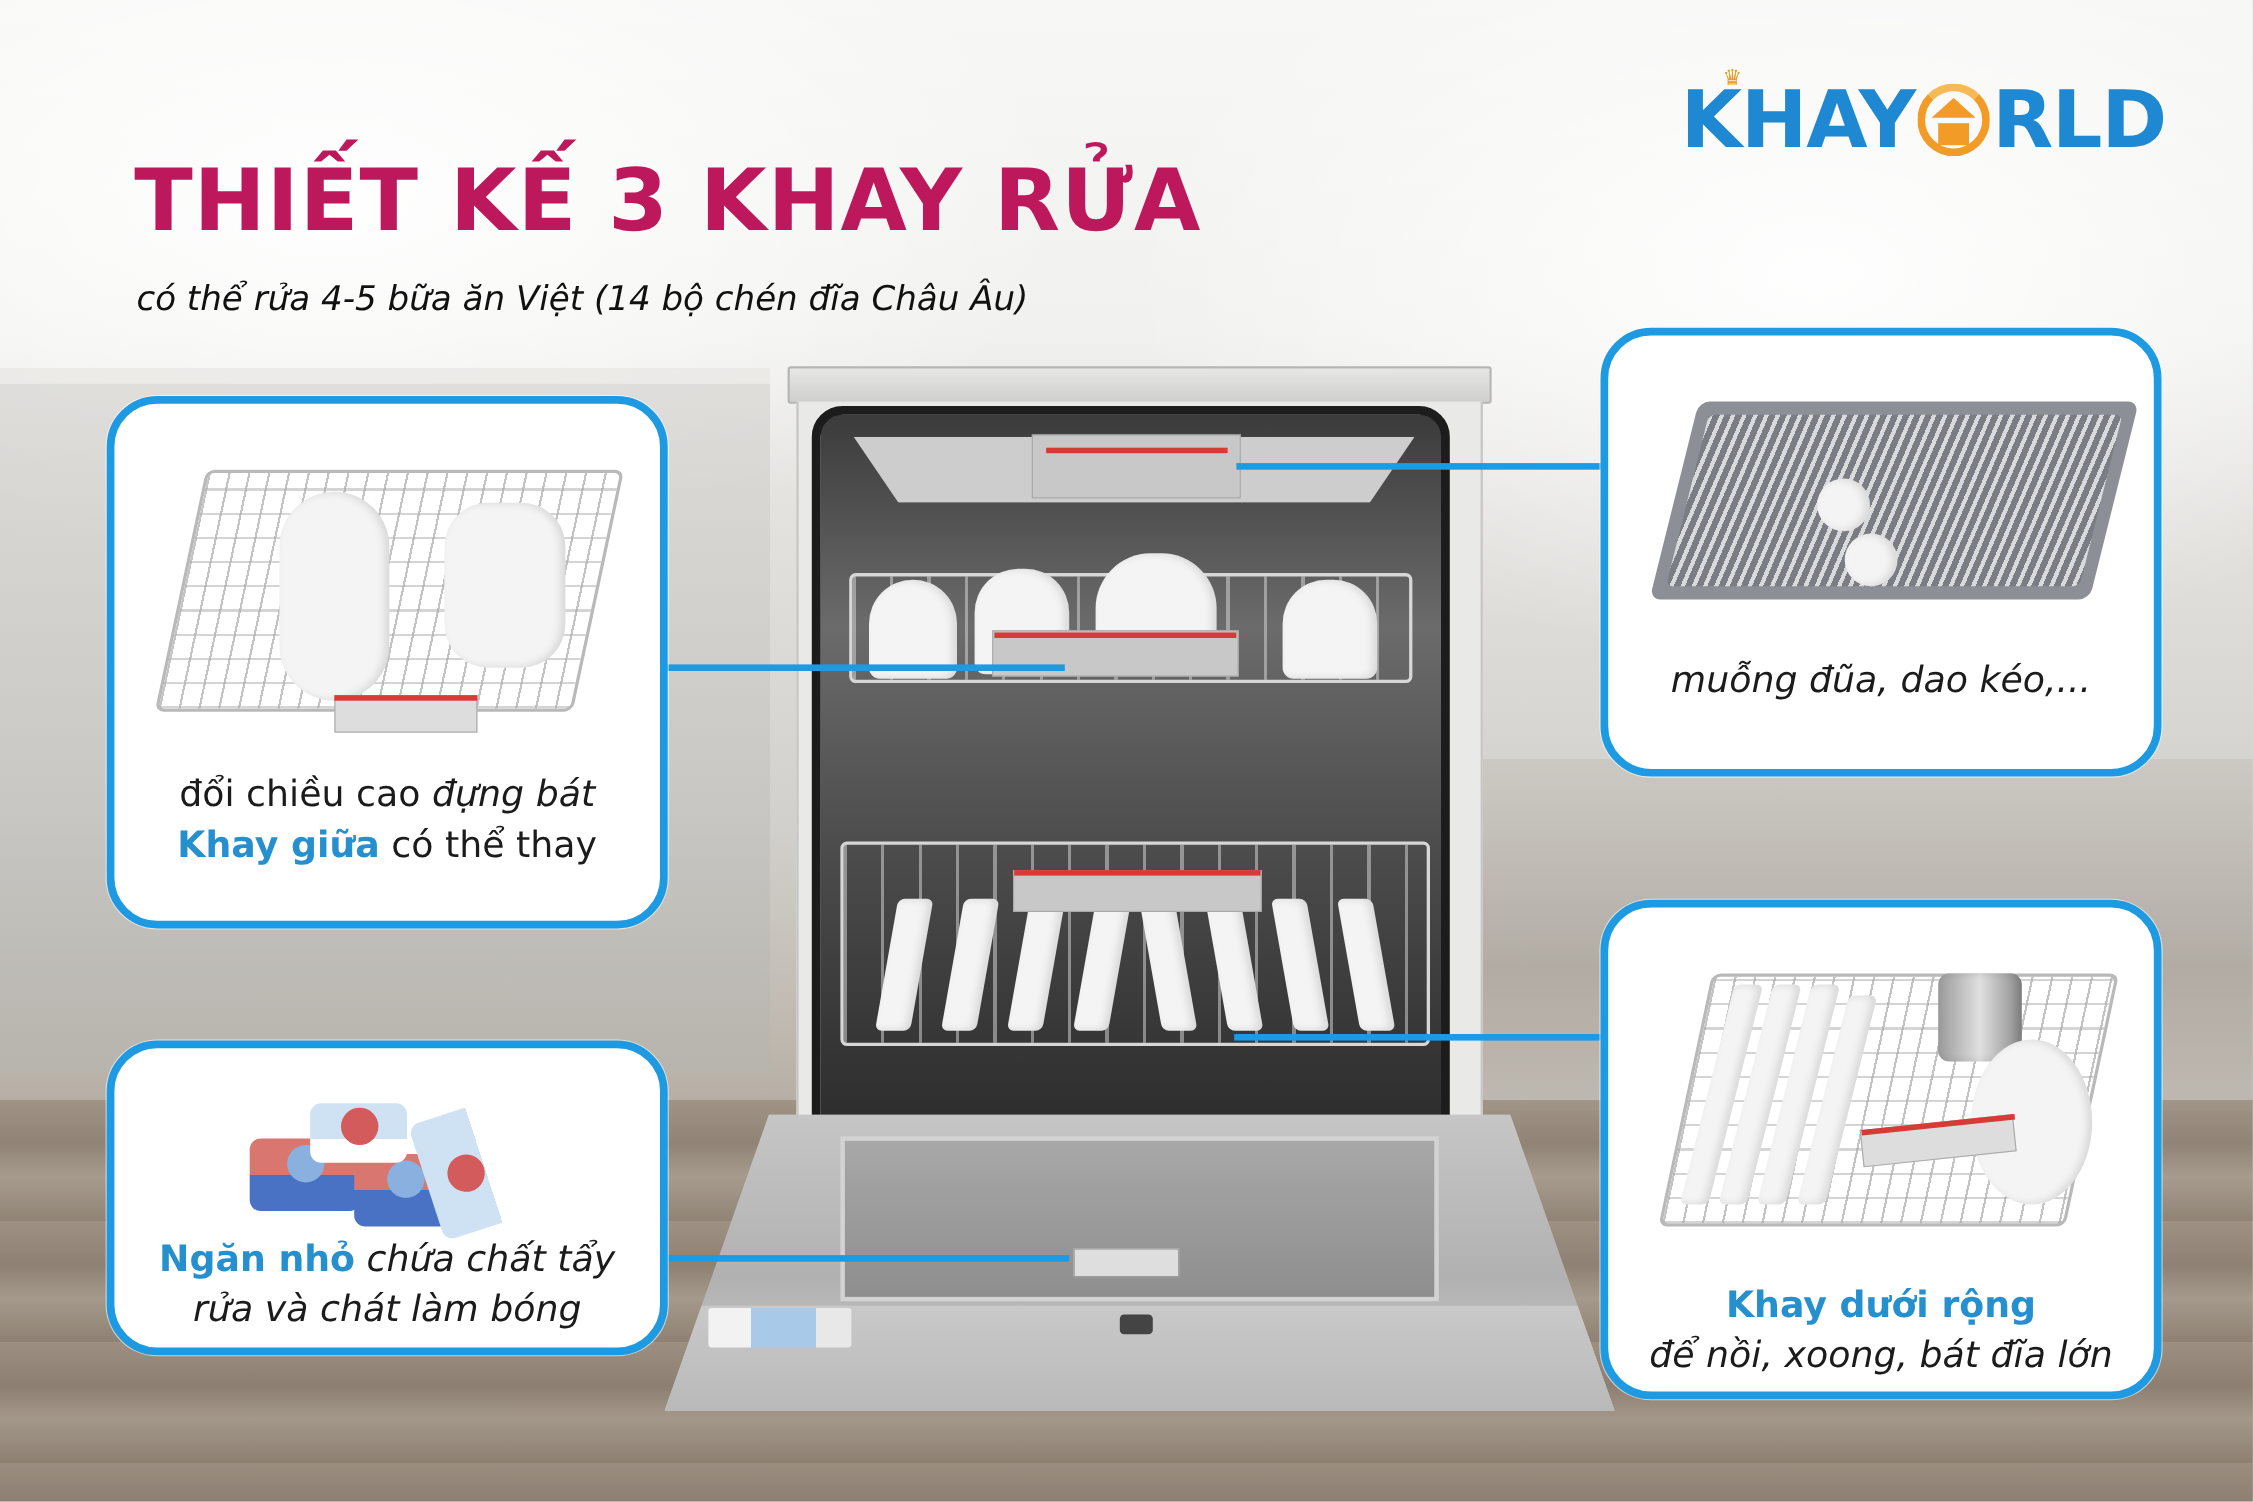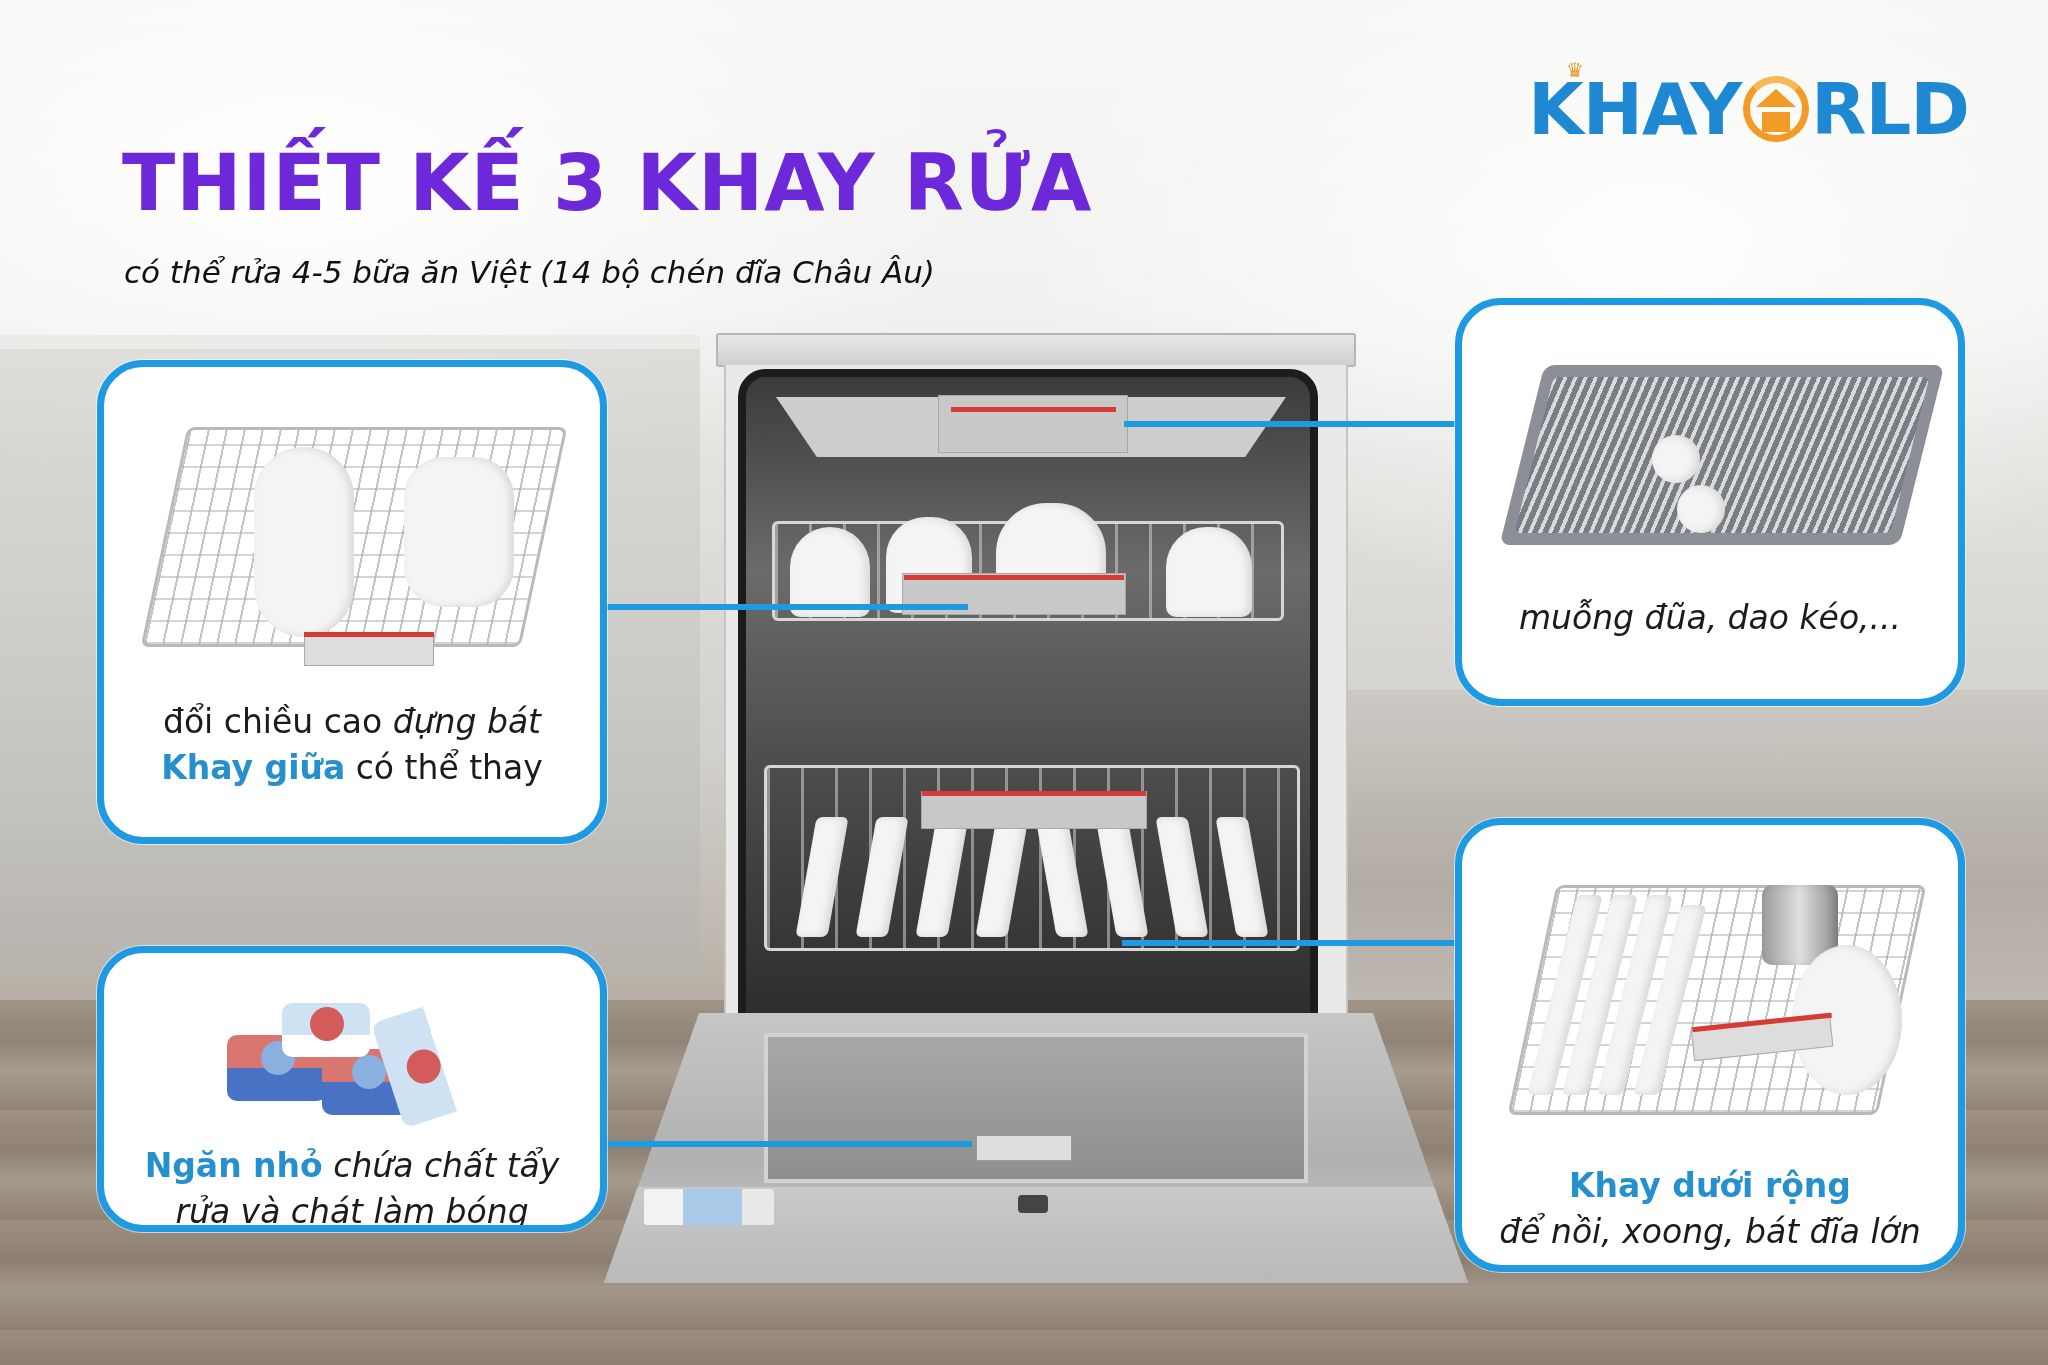--- a/index.html
+++ b/index.html
@@ -58,21 +58,21 @@
   }
   .logo-o .house-body {
     position: absolute; left: 50%; top: 56%; transform: translateX(-50%);
     width: 28px; height: 20px; background: #f29b26;
   }
 
   
   .title {
     position: absolute; left: 122px; top: 138px;
     font-family: "DejaVu Sans", sans-serif; font-weight: 700;
-    font-size: 78px; color: #6d28d9; letter-spacing: 1px;
+    font-size: 78px; color: #be185d; letter-spacing: 1px;
     white-space: nowrap;
   }
   .subtitle {
     position: absolute; left: 124px; top: 254px;
     font-family: "DejaVu Sans", sans-serif; font-style: italic;
     font-size: 31px; color: #111;
     white-space: nowrap;
   }
 
   
@@ -281,21 +281,21 @@
     <div class="tablet" style="left:218px;top:76px;width:92px;height:66px;background:linear-gradient(180deg,#d9766f 0 50%,#4a72c4 50%);">
       <div class="dot" style="left:30px;top:6px;background:#8ab0e0;"></div>
     </div>
     <div class="tablet" style="left:178px;top:30px;width:88px;height:54px;background:linear-gradient(180deg,#cfe2f3 0 60%,#fff 60%);">
       <div class="dot" style="left:28px;top:4px;background:#d45b5b;"></div>
     </div>
     <div class="tablet" style="left:282px;top:36px;width:78px;height:110px;background:linear-gradient(90deg,#cfe2f3 0 70%,#fff 70%);transform:rotate(-18deg);">
       <div class="dot" style="left:20px;top:40px;background:#d45b5b;"></div>
     </div>
   </div>
-  <div class="card-text" style="top:168px;margin-top:22px;">
+  <div class="card-text" style="top:168px;">
     <div><span class="hl">Ngăn nhỏ</span><span class="it"> chứa chất tẩy</span></div>
     <div class="it">rửa và chát làm bóng</div>
   </div>
 </div>
 
 <div class="card" style="left:1455px;top:818px;width:510px;height:454px;">
   <div class="card-illus" style="top:20px;height:300px;">
     <div class="wire-basket" style="left:70px;top:40px;width:370px;height:230px;"></div>
     <div class="plate" style="left:90px;top:50px;width:26px;height:200px;transform:skewX(-14deg);"></div>
     <div class="plate" style="left:125px;top:50px;width:26px;height:200px;transform:skewX(-14deg);"></div>

